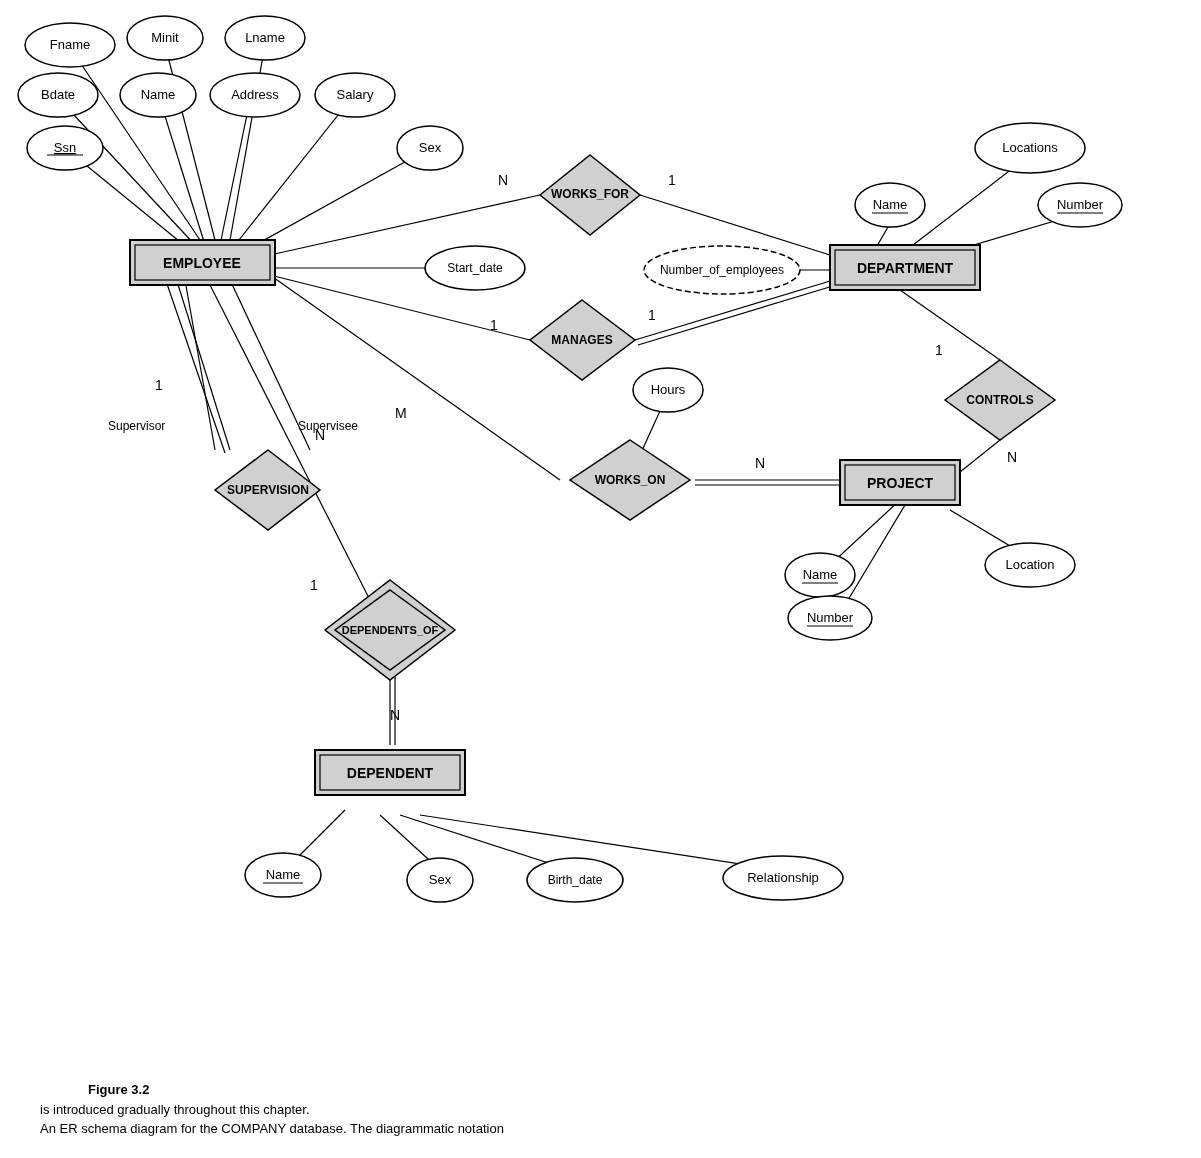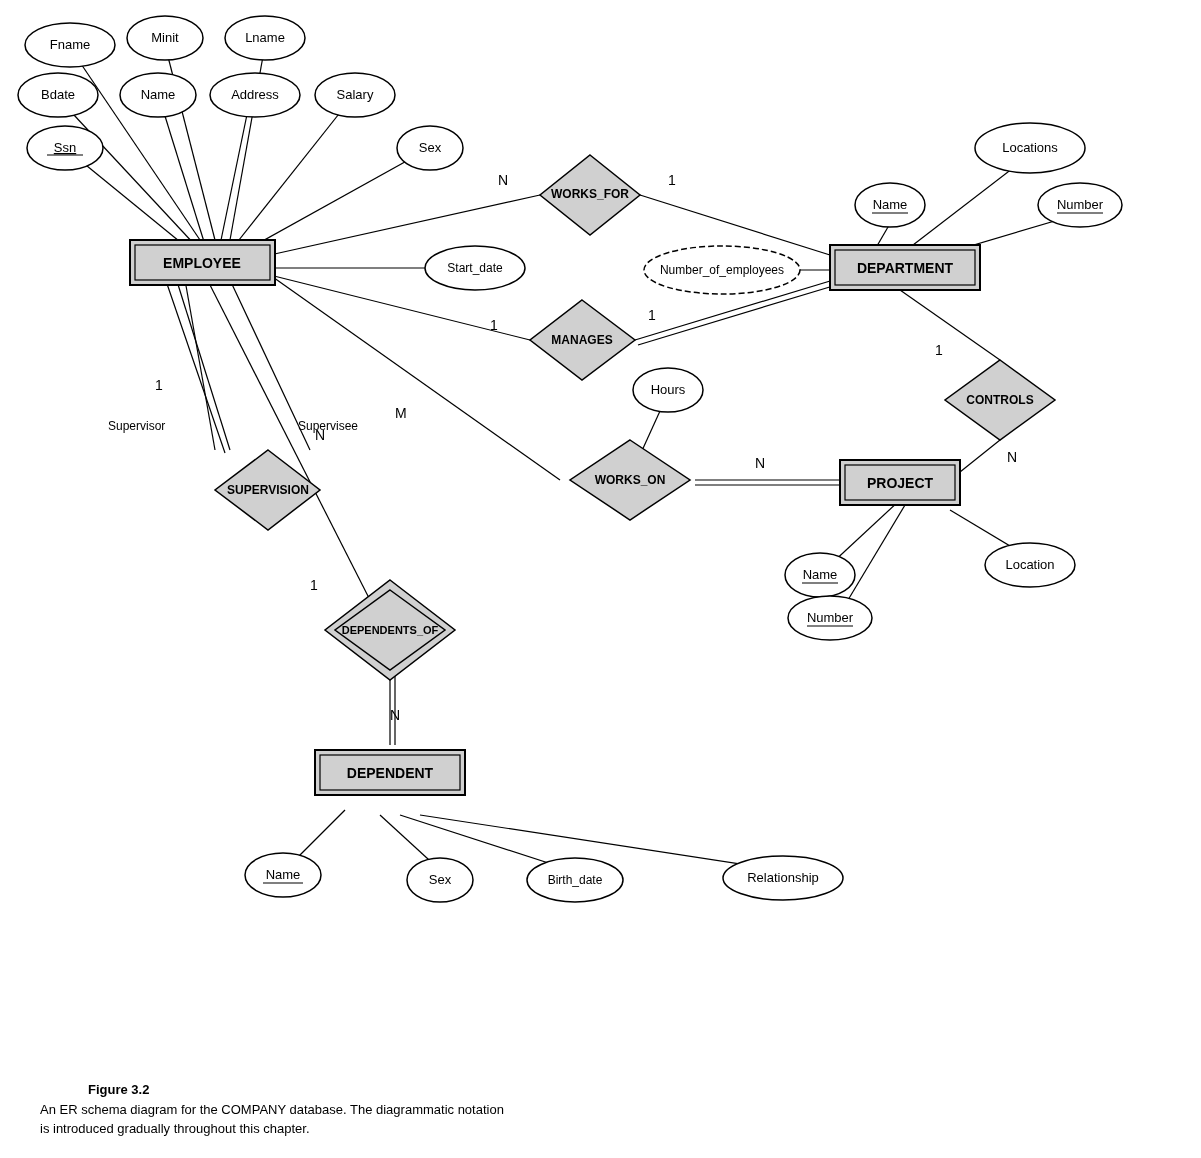--- a/index.html
+++ b/index.html
@@ -251,15 +251,15 @@
 
     <text x="108" y="430" font-size="12">Supervisor</text>
 
     <text x="298" y="430" font-size="12">Supervisee</text>
 
   </svg>
 </div>
 
 <div class="caption" style="position:relative; padding: 10px 20px 20px 20px;">
   <div class="caption-title">Figure 3.2</div>
+  <div>is introduced gradually throughout this chapter.</div>
   <div>An ER schema diagram for the COMPANY database. The diagrammatic notation</div>
-  <div>is introduced gradually throughout this chapter.</div>
 </div>
 
 </body></html>

